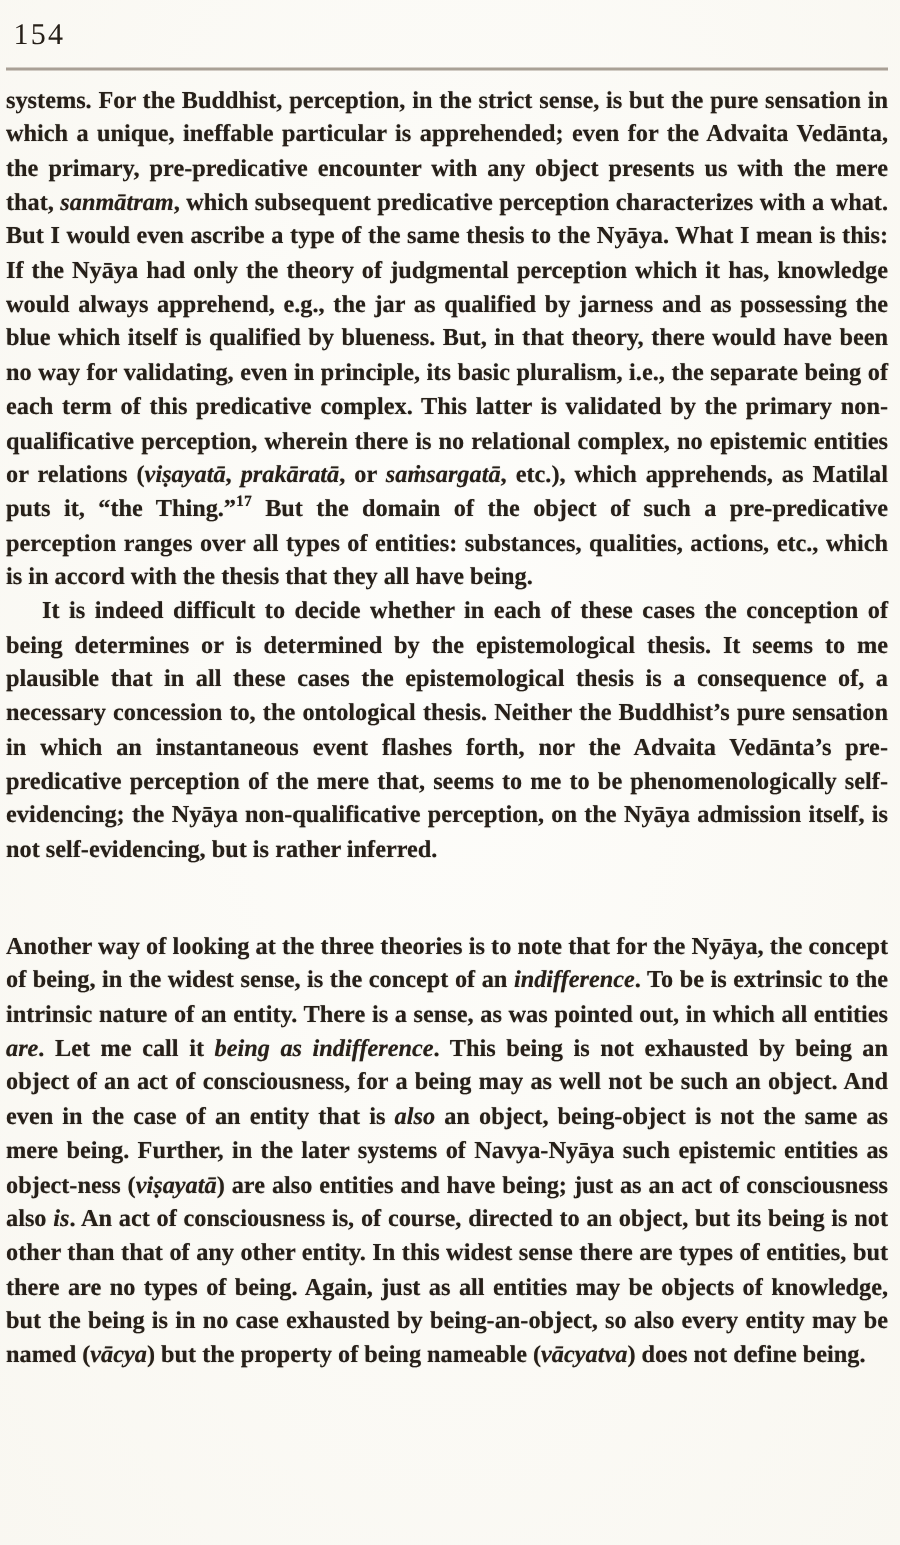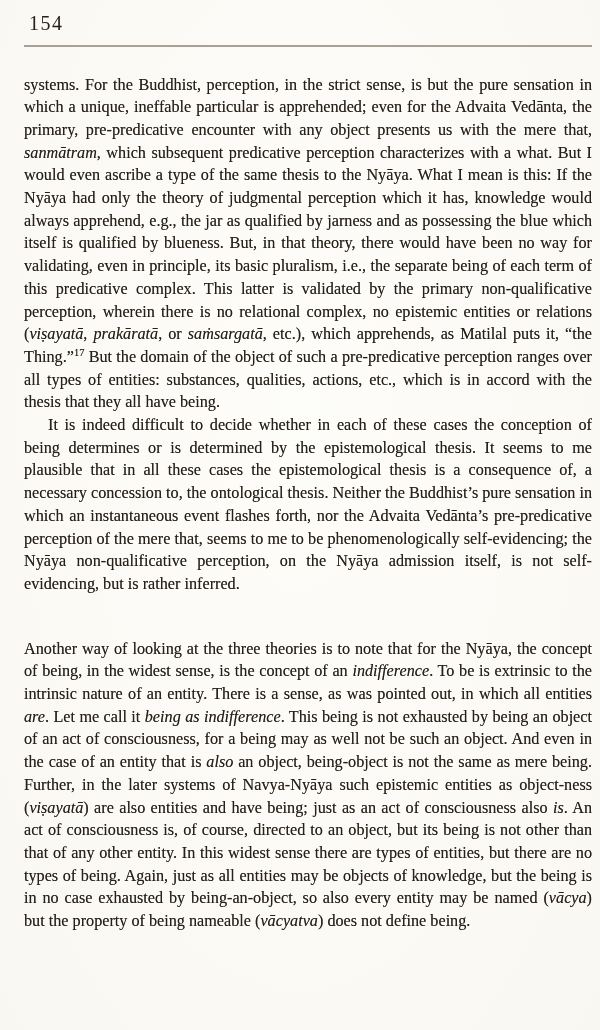--- a/index.html
+++ b/index.html
@@ -12,21 +12,21 @@
     height: 1030px;
     overflow: hidden;
     background: var(--paper, #fcfbf6);
     font-family: "Liberation Serif", "DejaVu Serif", serif;
     color: var(--ink, #272019);
   }
   .page {
     box-sizing: border-box;
     width: 600px;
     height: 1030px;
-    padding: 8px 8px 0 24px;
+    padding: 8px 8px 0 4px;
     background:
       radial-gradient(ellipse at 50% 40%, rgba(255,255,255,0.5), rgba(240,236,226,0.25)),
       var(--paper, #fcfbf6);
   }
   .page-header {
     position: relative;
     height: 30px;
     margin-top: 1px;
   }
   .page-num {
@@ -43,21 +43,22 @@
     padding-top: 1px;
   }
   .header-rule {
     height: 1.5px;
     margin-top: 6px;
     background: var(--rule, #9a9185);
     opacity: 0.85;
     border: none;
   }
   .body-text {
-    margin-top: 27px;
+    margin-top: 9px;
+    font-weight: bold;
   }
   .body-text p {
     margin: 0;
     font-size: 16.2px;
     line-height: 22.7px;
     text-align: justify;
     hyphens: none;
     text-shadow: 0 0 0.6px rgba(39, 32, 25, 0.55);
   }
   p.indented { text-indent: 24px; }

